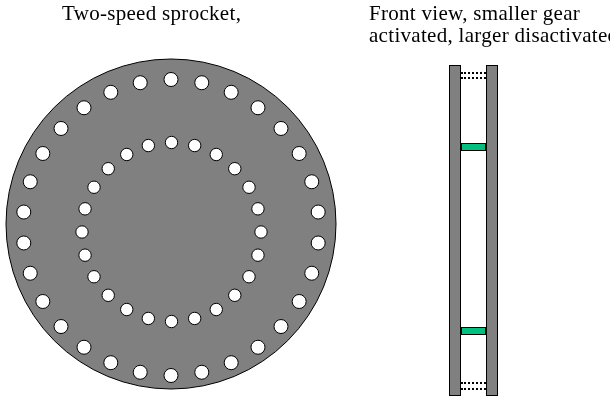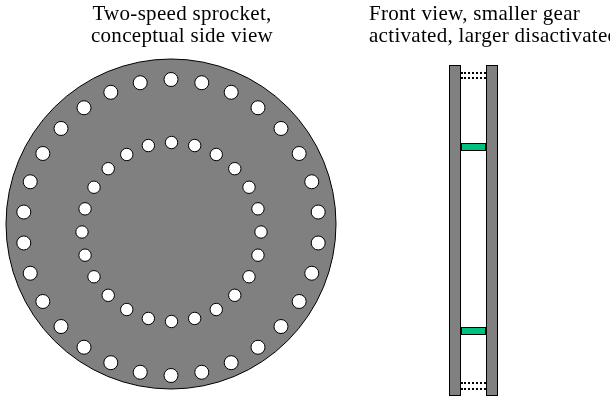--- a/index.html
+++ b/index.html
@@ -13,21 +13,21 @@
     color: #000000;
   }
   .title {
     position: absolute;
     top: 2px;
     font-size: 21px;
     line-height: 22px;
     letter-spacing: 0.3px;
     white-space: nowrap;
   }
-  .title-left  { left: 62px; width: 240px; text-align: center; }
+  .title-left  { left: 62px; width: 240px; }
   .title-right { left: 369px; text-align: left; }
   .sprocket-svg {
     position: absolute;
     left: 0; top: 0;
     width: 610px; height: 411px;
     pointer-events: none;
   }
   .fv-el { position: absolute; box-sizing: border-box; }
   .fv-plate { border: 1px solid #000000; }
   .fv-engaged { border: 1px solid #000000; }
@@ -37,21 +37,20 @@
     border-bottom: 2px dotted #000000;
   }
 </style>
 </head>
 <body>
 
 <div class="canvas">
 
   <div class="title title-left">
     <div>Two-speed sprocket,</div>
-    <div>conceptual side view</div>
   </div>
 
   <div class="title title-right">
     <div>Front view, smaller gear</div>
     <div>activated, larger disactivated</div>
   </div>
 
   <svg id="sprocket-svg" class="sprocket-svg" viewBox="0 0 610 411">
       <circle cx="171" cy="224" r="165" fill="#808080" stroke="#000000" stroke-width="1"></circle>
       <circle cx="171" cy="79.5" r="7" fill="#ffffff" stroke="#000000" stroke-width="1"></circle>

